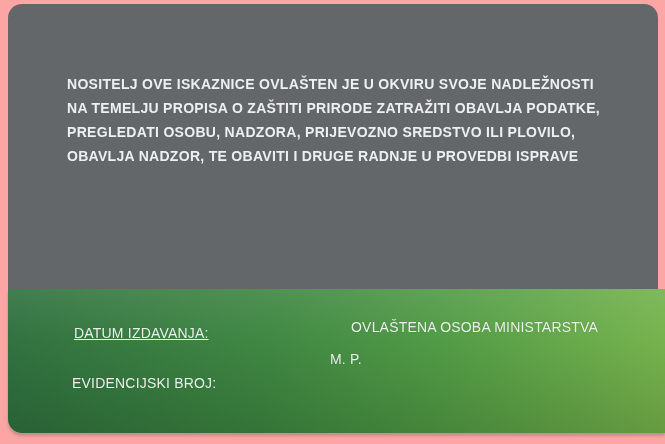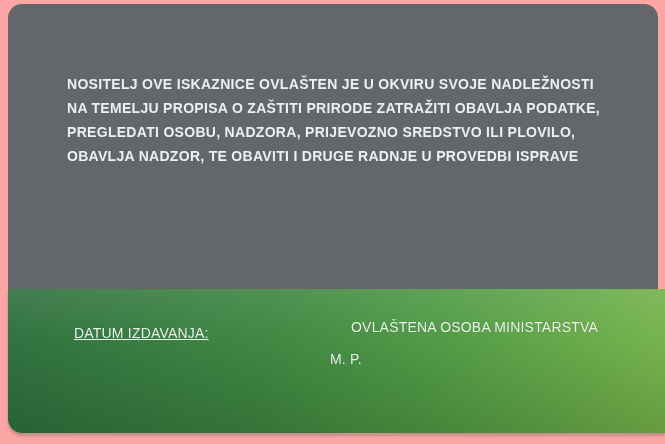--- a/index.html
+++ b/index.html
@@ -82,16 +82,17 @@
         <div class="notice-line">NA TEMELJU PROPISA O ZAŠTITI PRIRODE ZATRAŽITI OBAVLJA PODATKE,</div>
         <div class="notice-line">PREGLEDATI OSOBU, NADZORA, PRIJEVOZNO SREDSTVO ILI PLOVILO,</div>
         <div class="notice-line">OBAVLJA NADZOR, TE OBAVITI I DRUGE RADNJE U PROVEDBI ISPRAVE</div>
       </div>
     </div>
 
     <div class="card-green">
       <div class="green-label lbl-datum">DATUM IZDAVANJA:</div>
       <div class="green-label lbl-authorized">OVLAŠTENA OSOBA MINISTARSTVA</div>
       <div class="green-label lbl-stamp">M. P.</div>
+      <div class="green-label lbl-evidence">EVIDENCIJSKI BROJ:</div>
     </div>
 
   </div>
 </div>
 
 </body></html>

